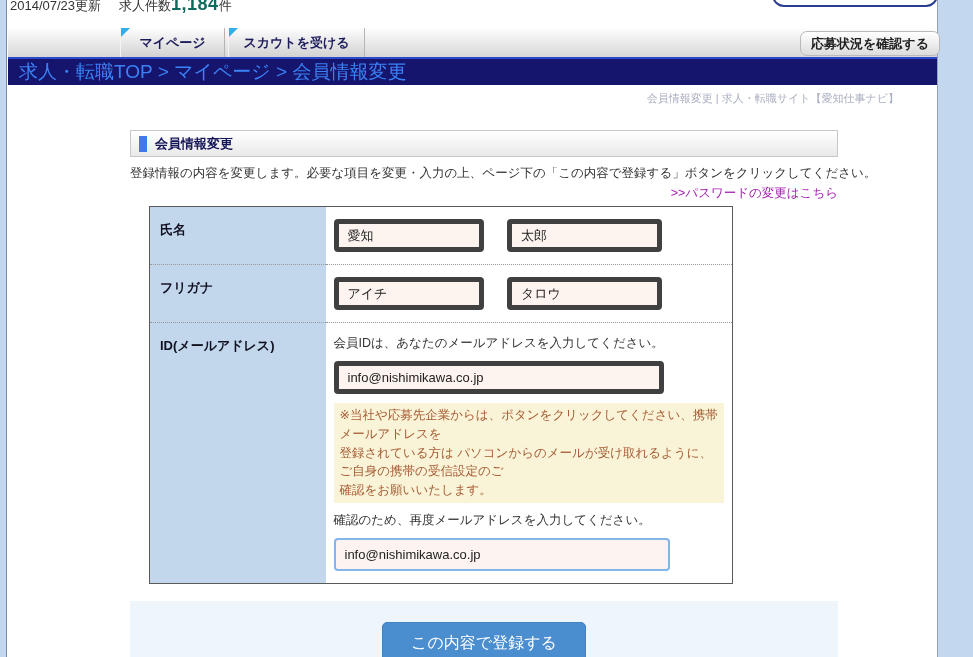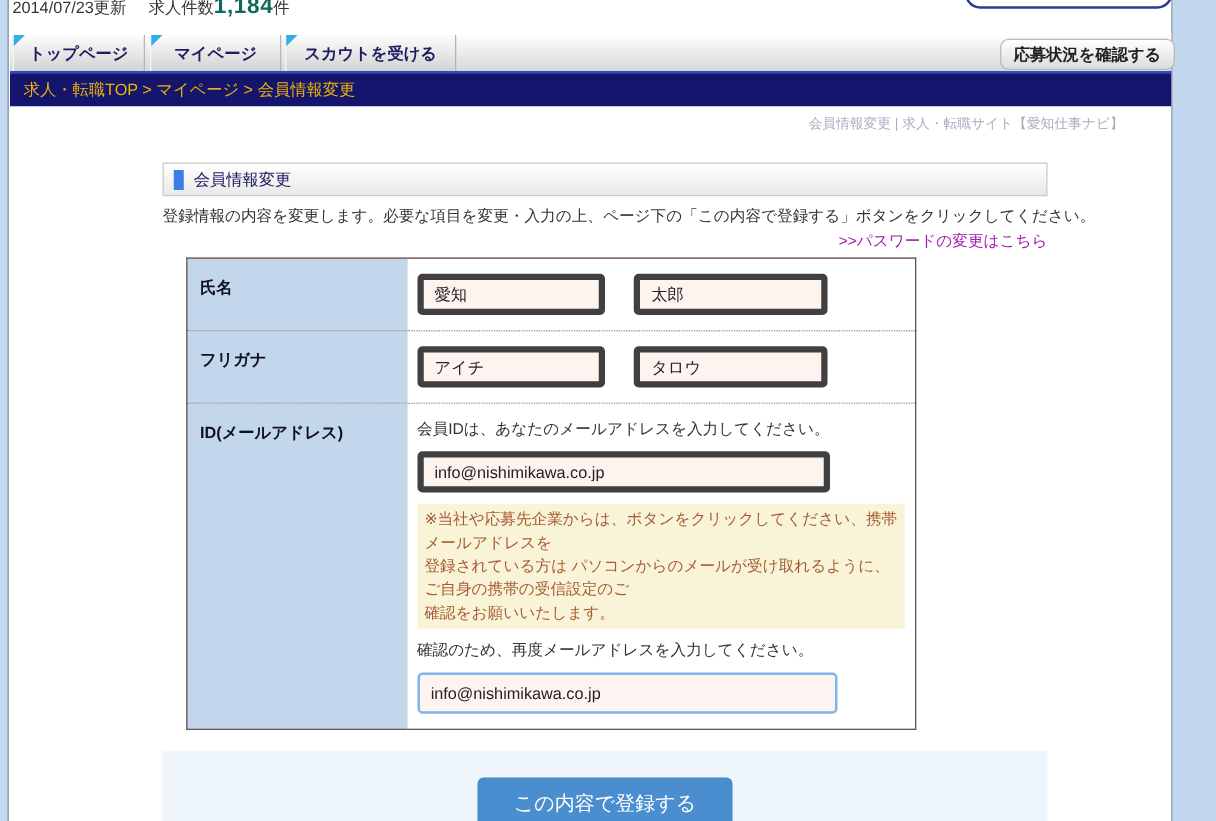--- a/index.html
+++ b/index.html
@@ -28,31 +28,31 @@
   .tab::before { content:""; position:absolute; top:0; left:0; width:0; height:0;
     border-top:9px solid #35aee8; border-right:9px solid transparent; }
   .tab-label { font-size:13px; font-weight:bold; color:#1c1c5e; }
   .tab-sub { font-size:10px; color:#3a3a3a; line-height:1.2; white-space:pre-line; margin-left:6px; text-align:left; }
   .hdr-btn { position:absolute; top:4px; height:25px; border:1px solid #b9b9b9; border-radius:7px;
     background:linear-gradient(#ffffff,#dcdcdc); font-size:13px; font-weight:bold; color:#222;
     display:flex; align-items:center; justify-content:center; cursor:pointer; }
 
   
   .breadcrumb { position:absolute; left:8px; top:57px; width:929px; height:28px;
-    background:#15156d; border-top:2px solid #2b49c8; color:#eab308; font-size:13px;
+    background:#15156d; border-top:2px solid #2b49c8; color:#3b82f6; font-size:19px;
     line-height:25px; padding-left:11px; }
 
   .meta-title { position:absolute; right:74px; top:91px; font-size:11px; color:#a9aec0; }
 
   
   .main { position:absolute; left:130px; top:130px; width:708px; }
   .section-head { display:flex; align-items:center; height:27px; border:1px solid #c8c8c8;
     background:linear-gradient(#ffffff,#e9e9e9); padding-left:8px; }
   .section-head .bar { width:8px; height:16px; background:#3b7ce6; margin-right:8px; }
-  .section-head .txt { font-size:13px; font-weight:normal; color:#16165a;text-align:right; }
+  .section-head .txt { font-size:13px; font-weight:bold; color:#16165a;text-align:right; }
 
   .desc { margin-top:8px; font-size:12.5px; color:#333; white-space:nowrap; }
   .pw-link { text-align:right; font-size:12.5px; color:#a21caf; margin:3px 0 4px; cursor:pointer; }
 
   table.form { width:584px; border-collapse:collapse; border:1px solid #5a5a5a; background:#fca5a5;margin-left:19px; }
   table.form tr + tr > * { border-top:1px dotted #999; }
   table.form th { width:176px; background:#c2d7ec; vertical-align:top; text-align:left;
     padding:14px 10px; font-size:13px; font-weight:bold; color:#101020; }
   table.form td { vertical-align:top; padding:12px 8px; background:#fff; }
 
@@ -79,23 +79,20 @@
 <div class="page">
   <div class="gutter-left"></div>
   <div class="gutter-right"></div>
 
   <div class="topbar">
     <span>2014/07/23更新</span><span class="gap"></span><span>求人件数</span><span class="count">1,184</span><span>件</span>
   </div>
   <div class="search-remnant"></div>
 
   <div class="tabbar">
-    <div class="tab" style="left:2px; width:106px;">
-      <span class="tab-label">トップページ</span>
-    </div>
     <div class="tab" style="left:112px; width:105px;">
       <span class="tab-label">マイページ</span>
     </div>
     <div class="tab" style="left:220px; width:137px;">
       <span class="tab-label">スカウトを受ける</span>
     </div>
     <div class="hdr-btn" style="left:792px; width:140px;">
       <span>応募状況を確認する</span>
     </div>
   </div>

